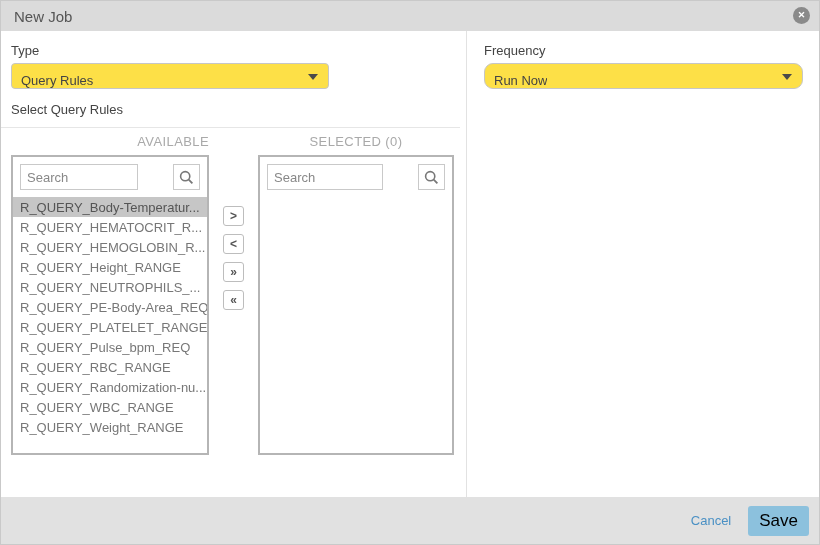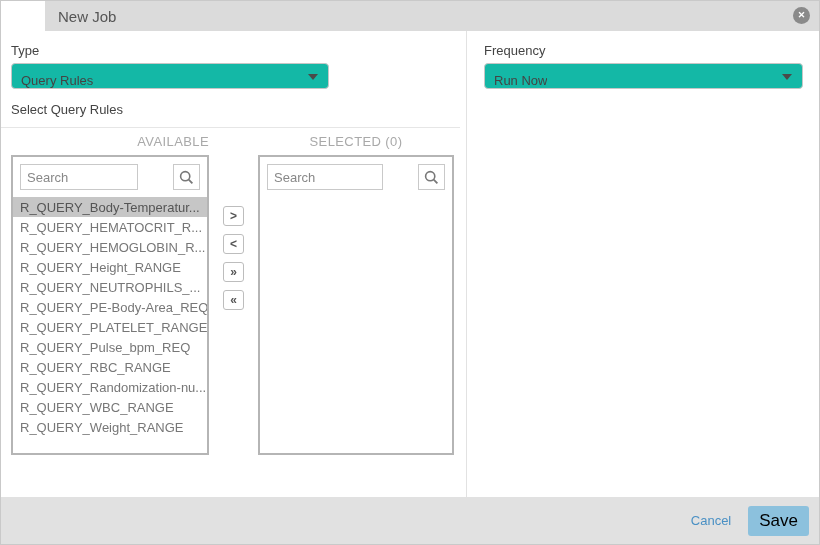--- a/index.html
+++ b/index.html
@@ -15,21 +15,20 @@
     display: flex; flex-direction: column;
   }
 
   
   .dlg-header {
     height: 30px; flex: 0 0 30px;
     background: #dbdbdb;
     display: flex; align-items: center;
     padding-left: 13px;
     position: relative;
-    margin-left: 44px;
   }
   .dlg-title { font-size: 15px; color: #555; }
   .close-btn {
     position: absolute; top: 6px; right: 9px;
     width: 17px; height: 17px; border-radius: 50%;
     background: #8a8a8a; color: #fff;
     font-size: 9px; font-weight: bold;
     display: flex; align-items: center; justify-content: center;
     cursor: pointer; line-height: 1;
   }
@@ -41,38 +40,38 @@
     border-right: 1px solid #e2e2e2;
     padding: 12px 0 0 10px;
   }
   .col-right { flex: 1 1 auto; padding: 12px 0 0 17px; }
 
   .field-label { font-size: 13px; color: #444; margin-bottom: 5px; }
 
   .select-control {
     position: relative;
     height: 26px;
-    background: #14b8a6;
+    background: #fde047;
     border: 1px solid #c6c6c6;
     border-radius: 4px;
     display: flex; align-items: center;
     padding: 8px 26px 0 9px;
     color: #444;
     cursor: pointer;
   }
   .select-control .value { white-space: nowrap; overflow: hidden; }
   .dd-arrow {
     position: absolute; right: 10px; top: 10px;
     width: 0; height: 0;
     border-left: 5px solid transparent;
     border-right: 5px solid transparent;
     border-top: 6px solid #4a4a4a;
   }
   .w-type { width: 318px; }
-  .w-freq { width: 319px; }
+  .w-freq { width: 319px; border-radius: 9px; }
 
   
   .checkbox-row { margin-top: 17px; display: flex; align-items: center; }
   .checkbox {
     width: 13px; height: 13px;
     border: 1px solid #878787; border-radius: 2px;
     background: #fff;
     margin-right: 7px;
     position: relative; cursor: pointer;
     flex: 0 0 13px;

